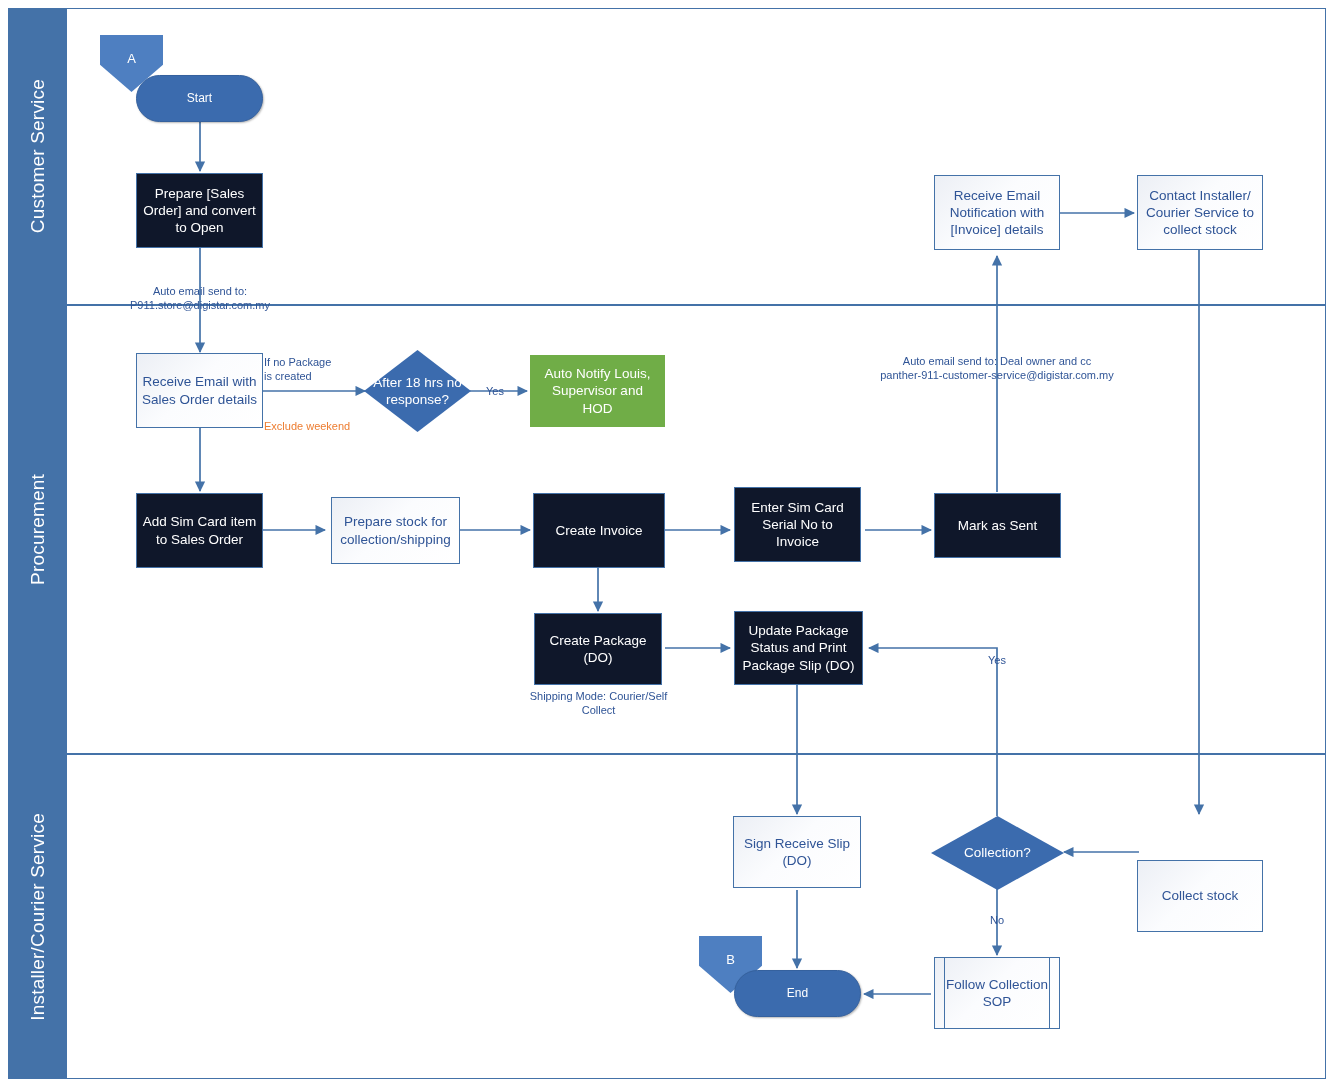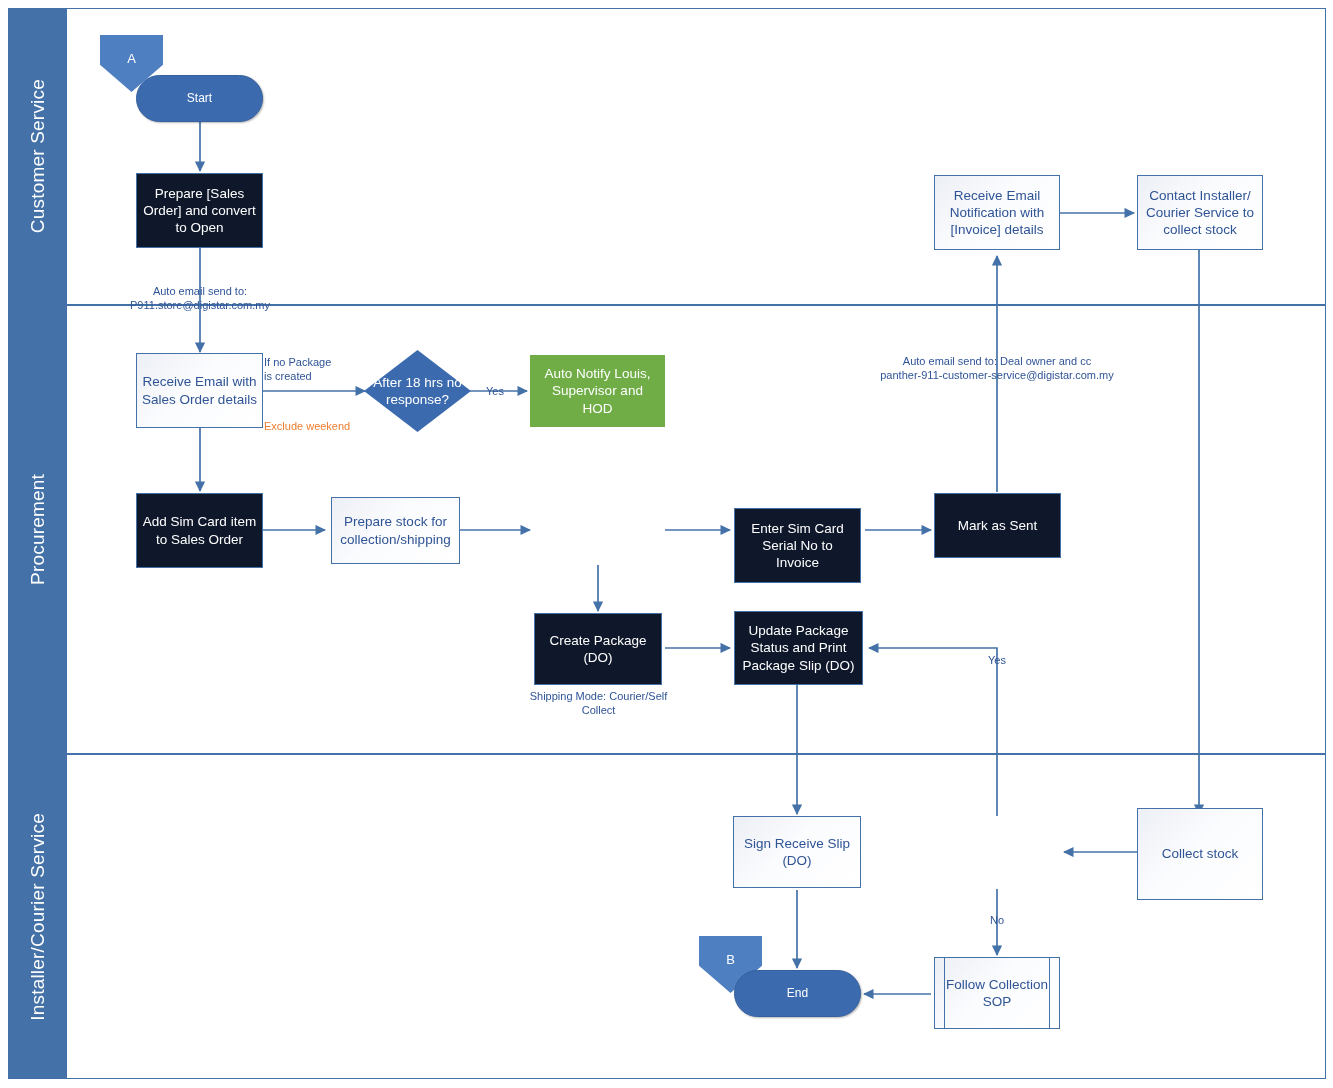--- a/index.html
+++ b/index.html
@@ -251,43 +251,50 @@
   </div>
 
   <div class="node filled" style="left:136px; top:493px; width:127px; height:75px;">
     <span>Add Sim Card item to Sales Order</span>
   </div>
 
   <div class="node outline" style="left:331px; top:497px; width:129px; height:67px;">
     <span>Prepare stock for collection/shipping</span>
   </div>
 
-
-  <div class="node filled" style="left:734px; top:508px; width:127px; height:75px;">
+  <div class="node filled" style="left:533px; top:493px; width:132px; height:75px;">
+    <span>Create Invoice</span>
+  </div>
+
+  <div class="node filled" style="left:734px; top:487px; width:127px; height:75px;">
     <span>Enter Sim Card Serial No to Invoice</span>
   </div>
 
   <div class="node filled" style="left:934px; top:493px; width:127px; height:65px;">
     <span>Mark as Sent</span>
   </div>
 
   <div class="node filled" style="left:734px; top:611px; width:129px; height:74px;">
     <span>Update Package Status and Print Package Slip (DO)</span>
   </div>
 
   <div class="node filled" style="left:534px; top:613px; width:128px; height:72px;">
     <span>Create Package (DO)</span>
   </div>
 
   <div class="node outline" style="left:733px; top:816px; width:128px; height:72px;">
     <span>Sign Receive Slip (DO)</span>
   </div>
 
-
-  <div class="node outline" style="left:1137px; top:808px; width:126px; height:92px;">
+  <div class="node diamond" style="left:931px; top:816px; width:133px; height:74px;">
+    <div class="dia-bg"></div>
+    <span class="dia-txt">Collection?</span>
+  </div>
+
+  <div class="node outline" style="left:1137px; top:860px; width:126px; height:72px;">
     <span>Collect stock</span>
   </div>
 
   <div class="node outline predefined" style="left:934px; top:957px; width:126px; height:72px;">
     <span>Follow Collection SOP</span>
   </div>
 
   <div class="node pentagon" style="left:699px; top:936px; width:63px; height:57px;">
     <span>B</span>
   </div>

